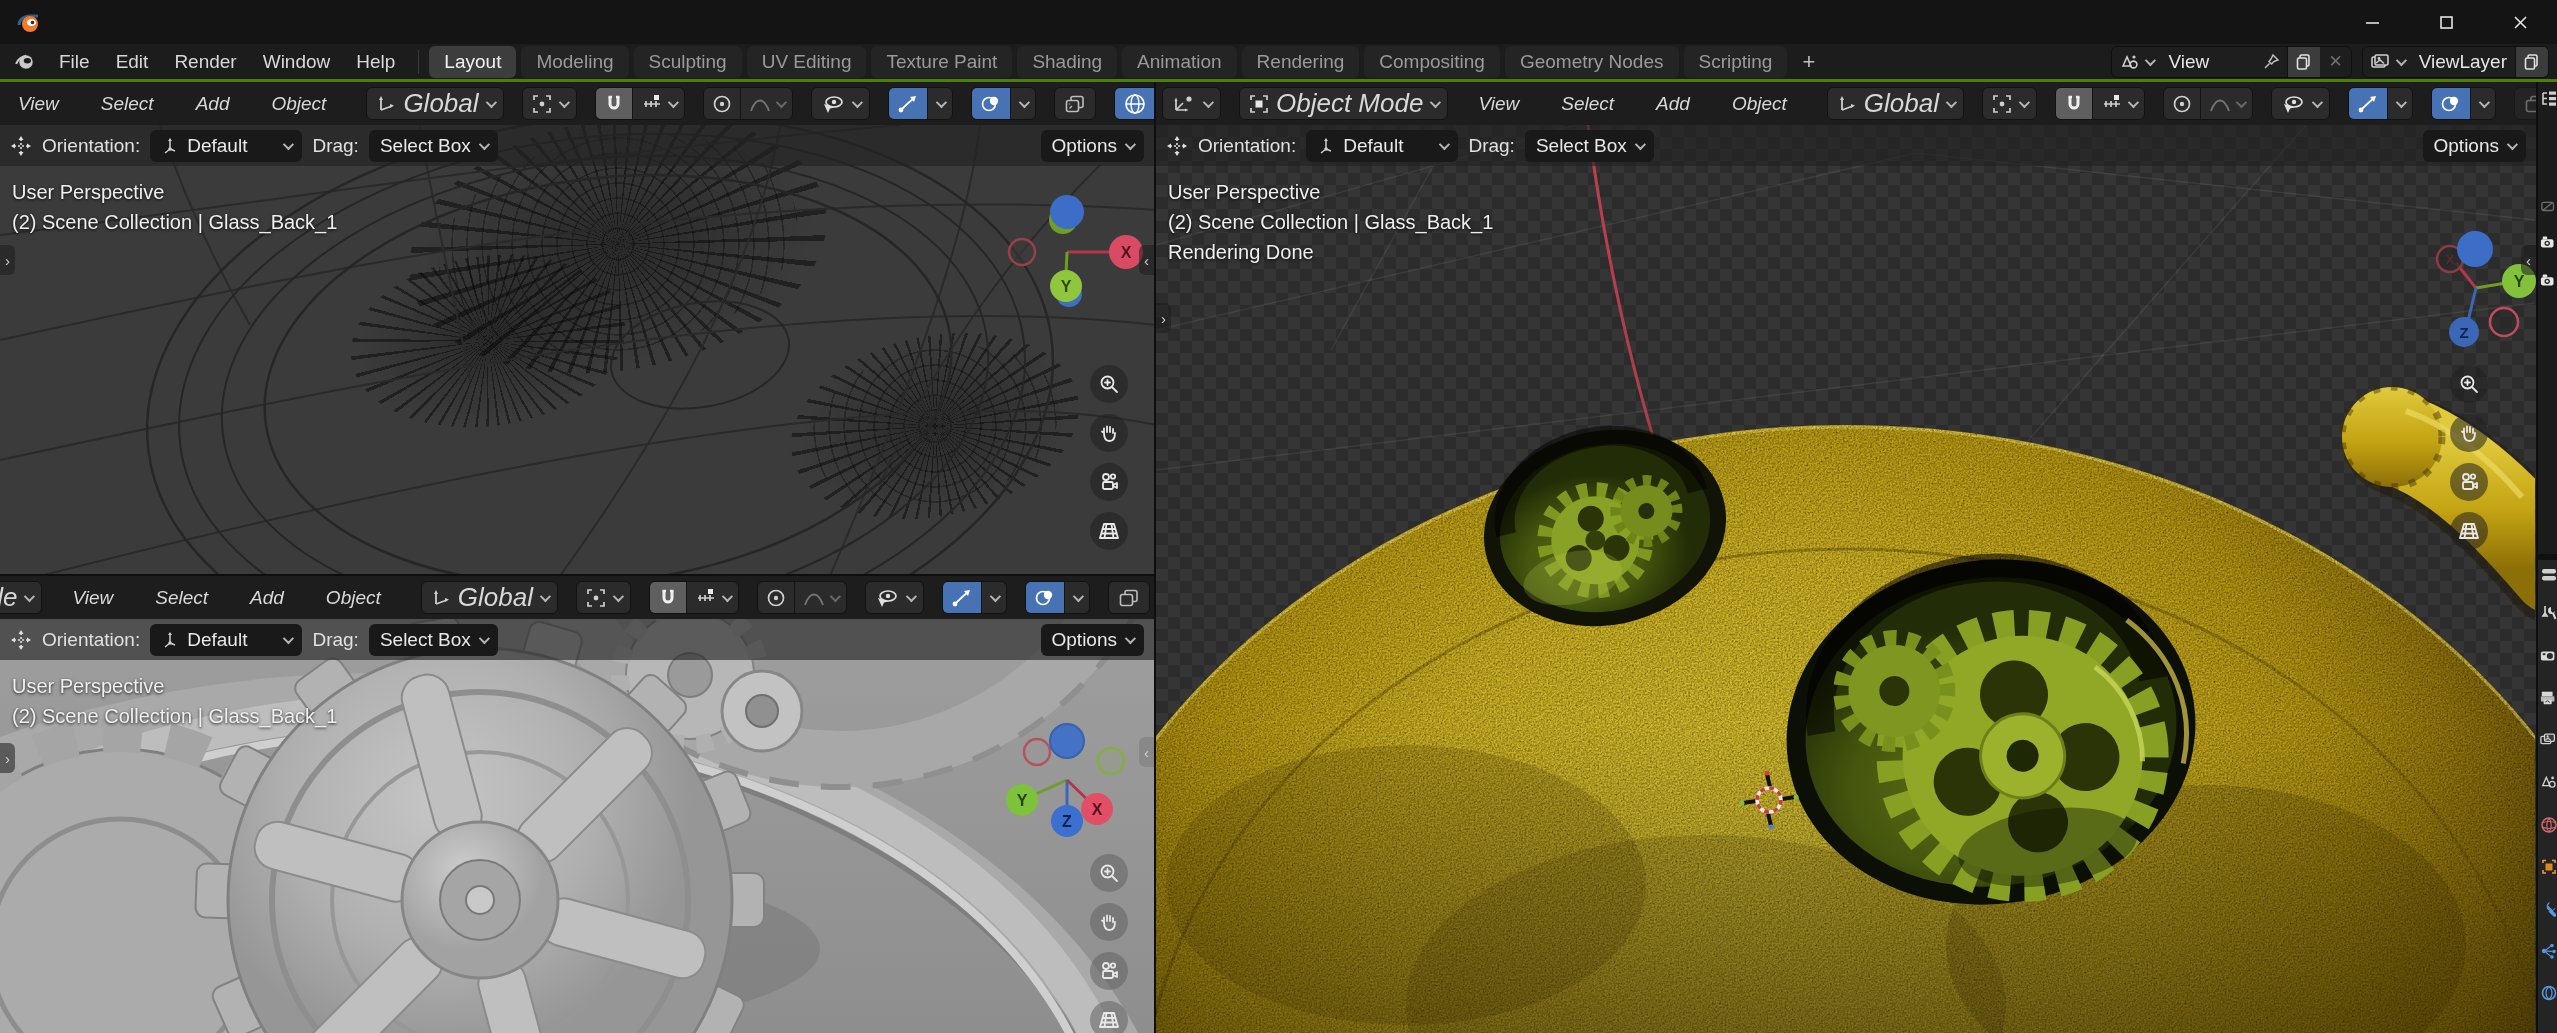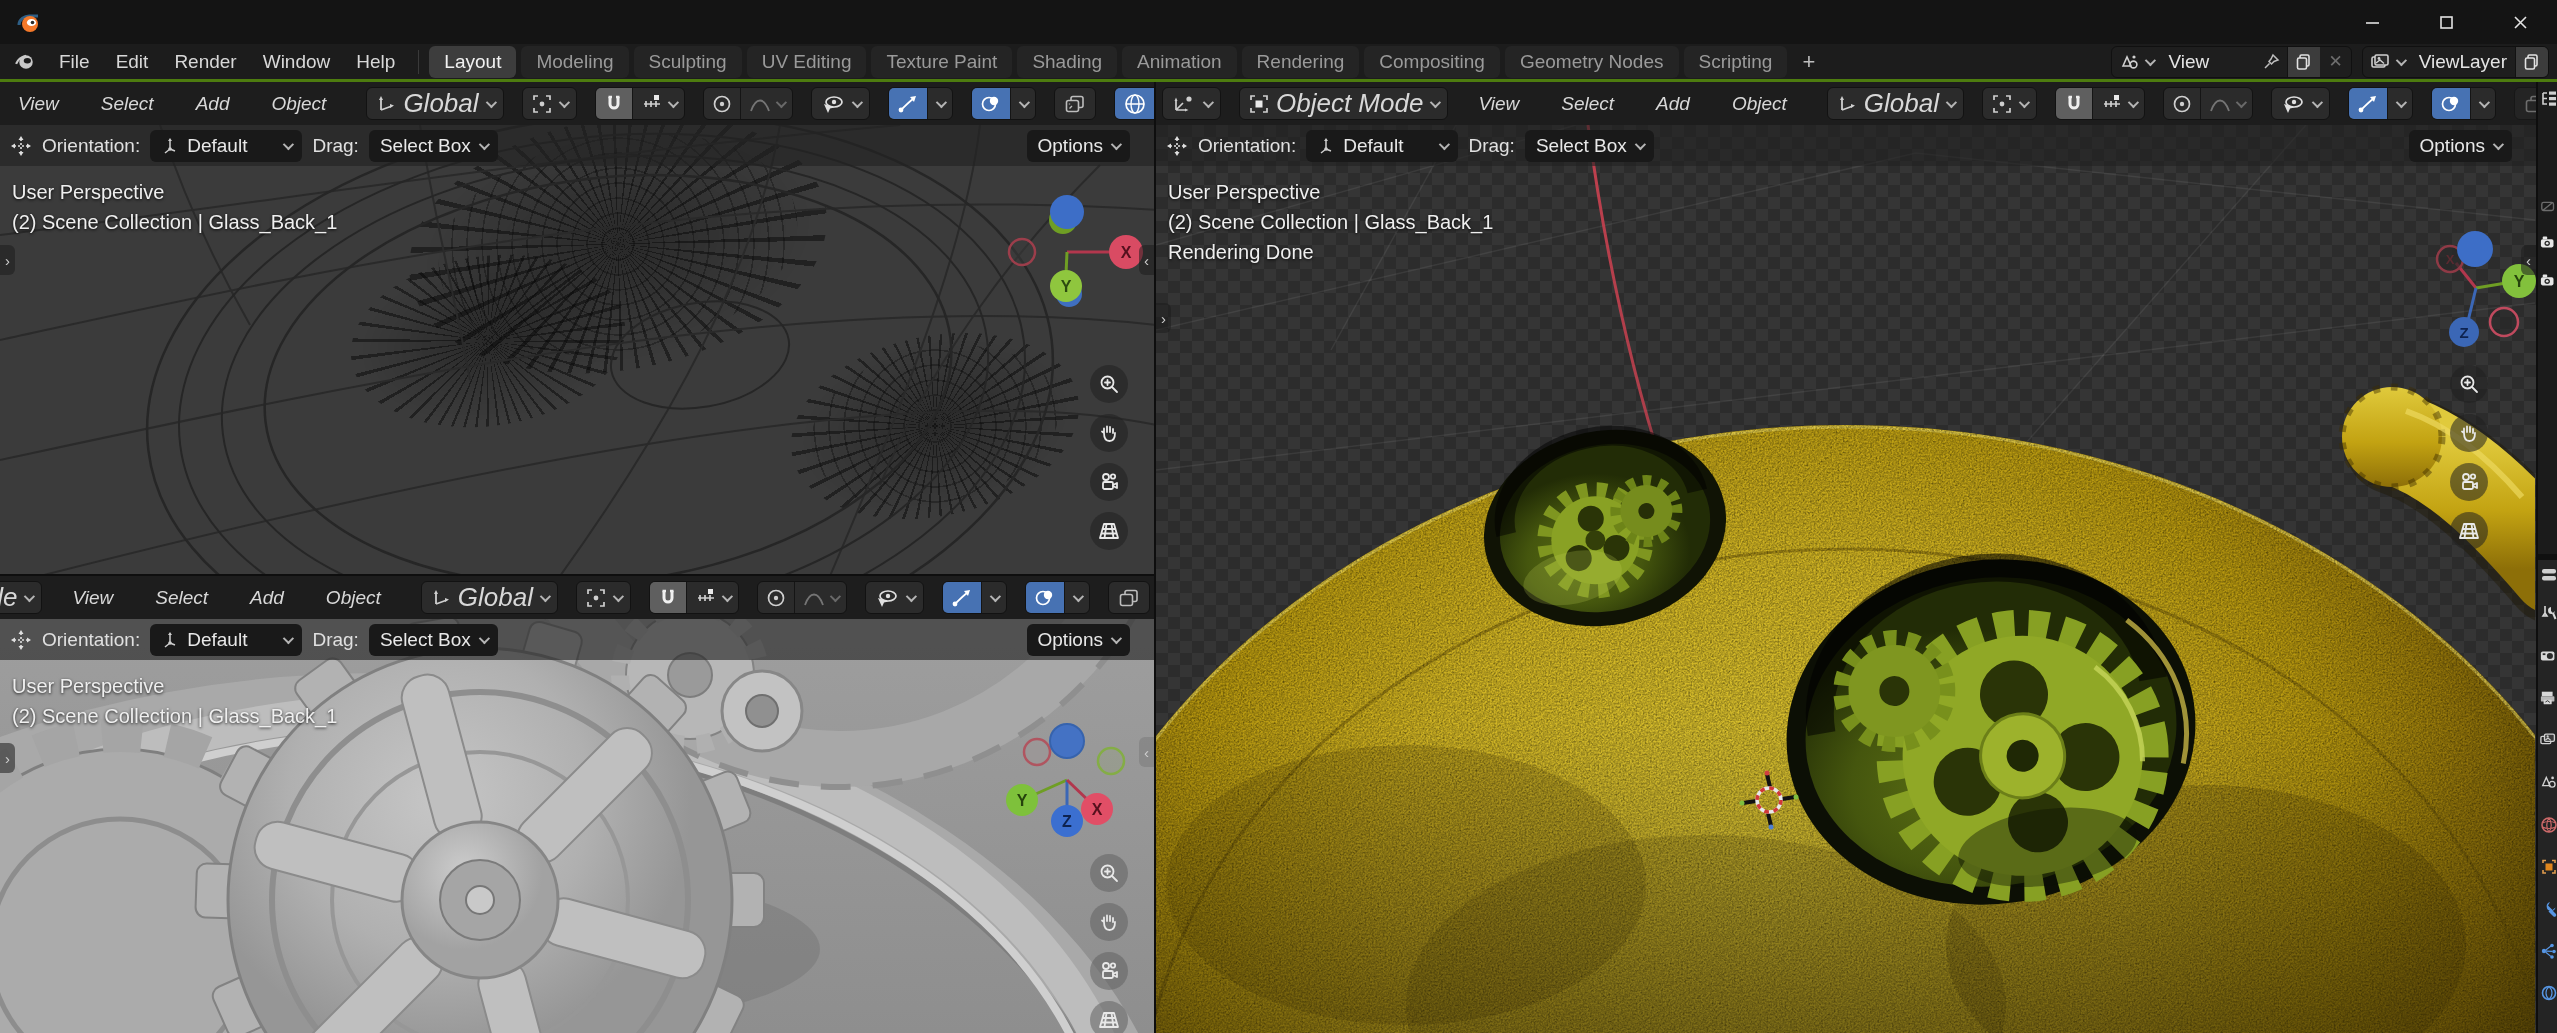--- a/index.html
+++ b/index.html
@@ -52,21 +52,21 @@
   .grp .seg.dim{opacity:.45;}
   .grp .sep{width:1px;background:#151515;}
   .chev{width:8px;height:8px;border-right:2px solid #b5b5b5;border-bottom:2px solid #b5b5b5;transform:rotate(45deg) translateY(-2px);flex:0 0 auto;}
   .mL{margin-left:10px;}
   .shade-cluster{margin-left:auto;}
   
   .vp-body{position:absolute;left:0;right:0;bottom:0;top:43px;overflow:hidden;}
   .toolrow{position:absolute;left:0;right:0;top:0;height:41px;background:rgba(34,34,34,.62);display:flex;align-items:center;gap:10px;padding:0 10px;z-index:4;}
   .toolrow .lbl{color:#e0e0e0;font-size:19px;}
   .tool-pill{display:flex;align-items:center;gap:8px;background:var(--pill-dark);border-radius:6px;height:32px;padding:0 11px;color:#e8e8e8;font-size:19px;}
-  .tool-pill.opts{margin-left:auto;margin-right:14px;}
+  .tool-pill.opts{margin-left:auto;}
   
   .vp-overlay{position:absolute;left:12px;z-index:3;color:#efefef;font-size:20px;line-height:30px;text-shadow:0 1px 3px rgba(0,0,0,.85);}
   
   .gizmo{position:absolute;z-index:3;}
   .navcol{position:absolute;display:flex;flex-direction:column;gap:11px;z-index:3;}
   .navbtn{width:38px;height:38px;border-radius:50%;background:rgba(33,33,33,.55);display:flex;align-items:center;justify-content:center;border:0;cursor:pointer;}
   .navbtn.light{background:rgba(98,98,98,.55);}
   .navbtn svg{stroke:#e8e8e8;fill:none;stroke-width:1.8;stroke-linecap:round;stroke-linejoin:round;}
   .edge-tab{position:absolute;z-index:4;width:15px;height:30px;background:rgba(30,30,30,.55);color:#cfcfcf;font-size:15px;display:flex;align-items:center;justify-content:center;}
   .edge-tab.right{right:0;border-radius:6px 0 0 6px;}

